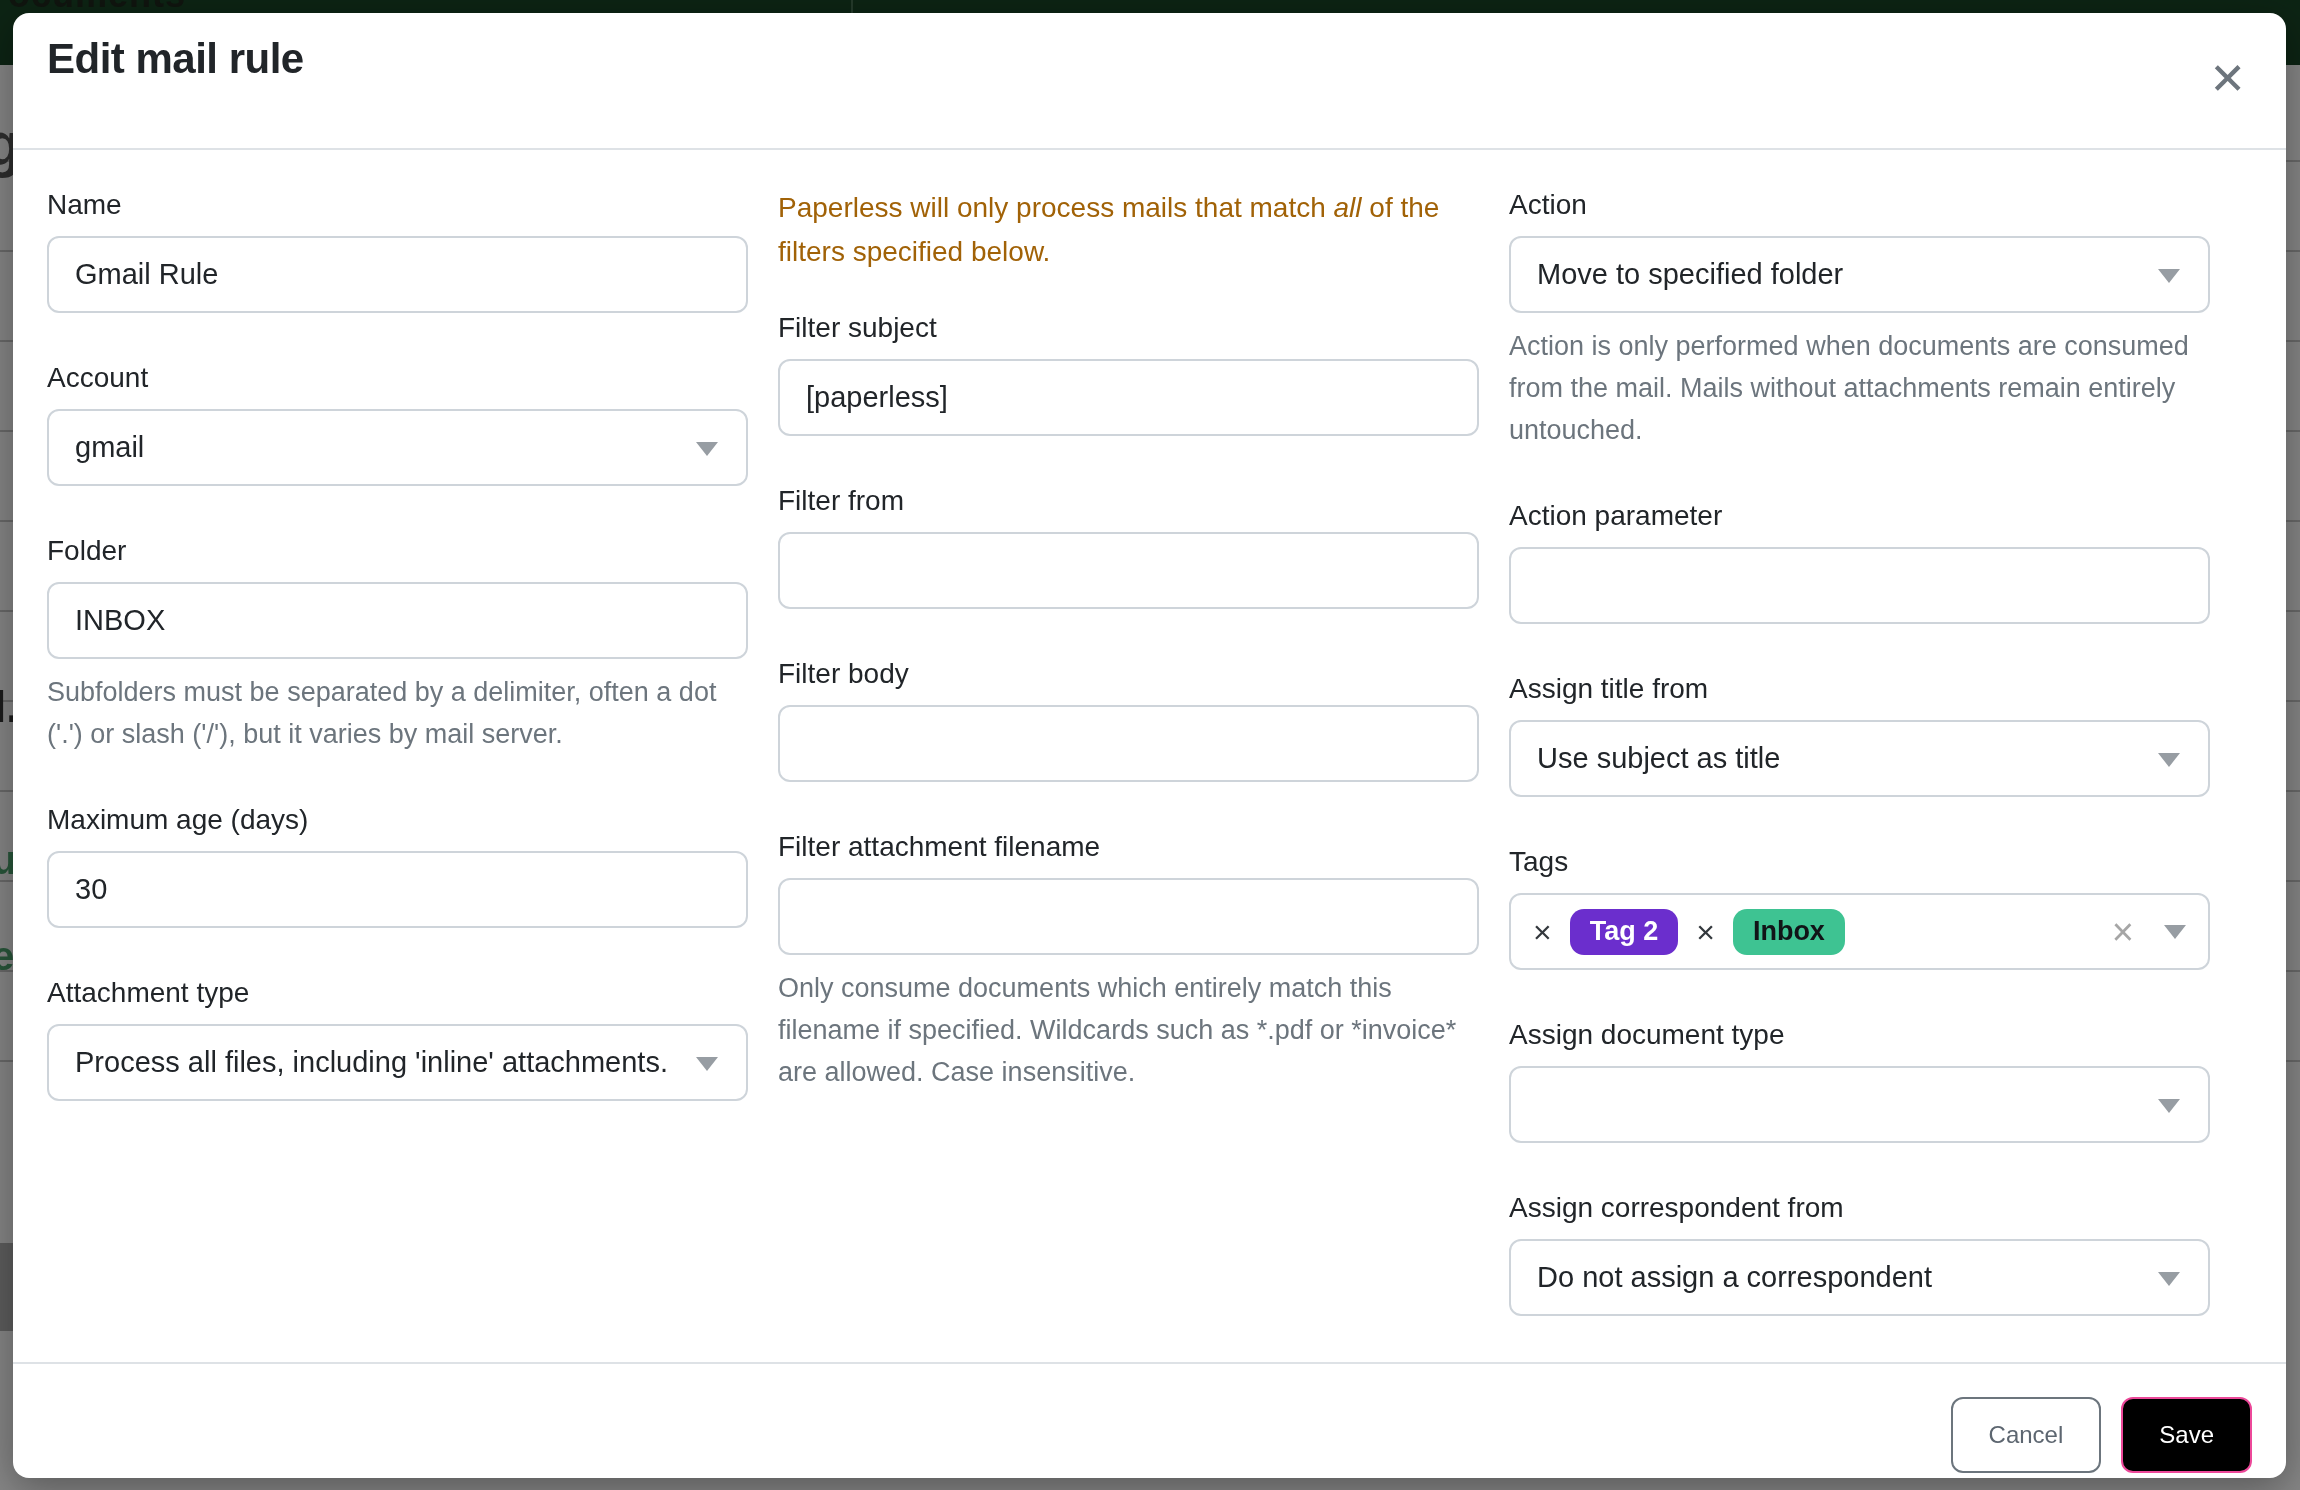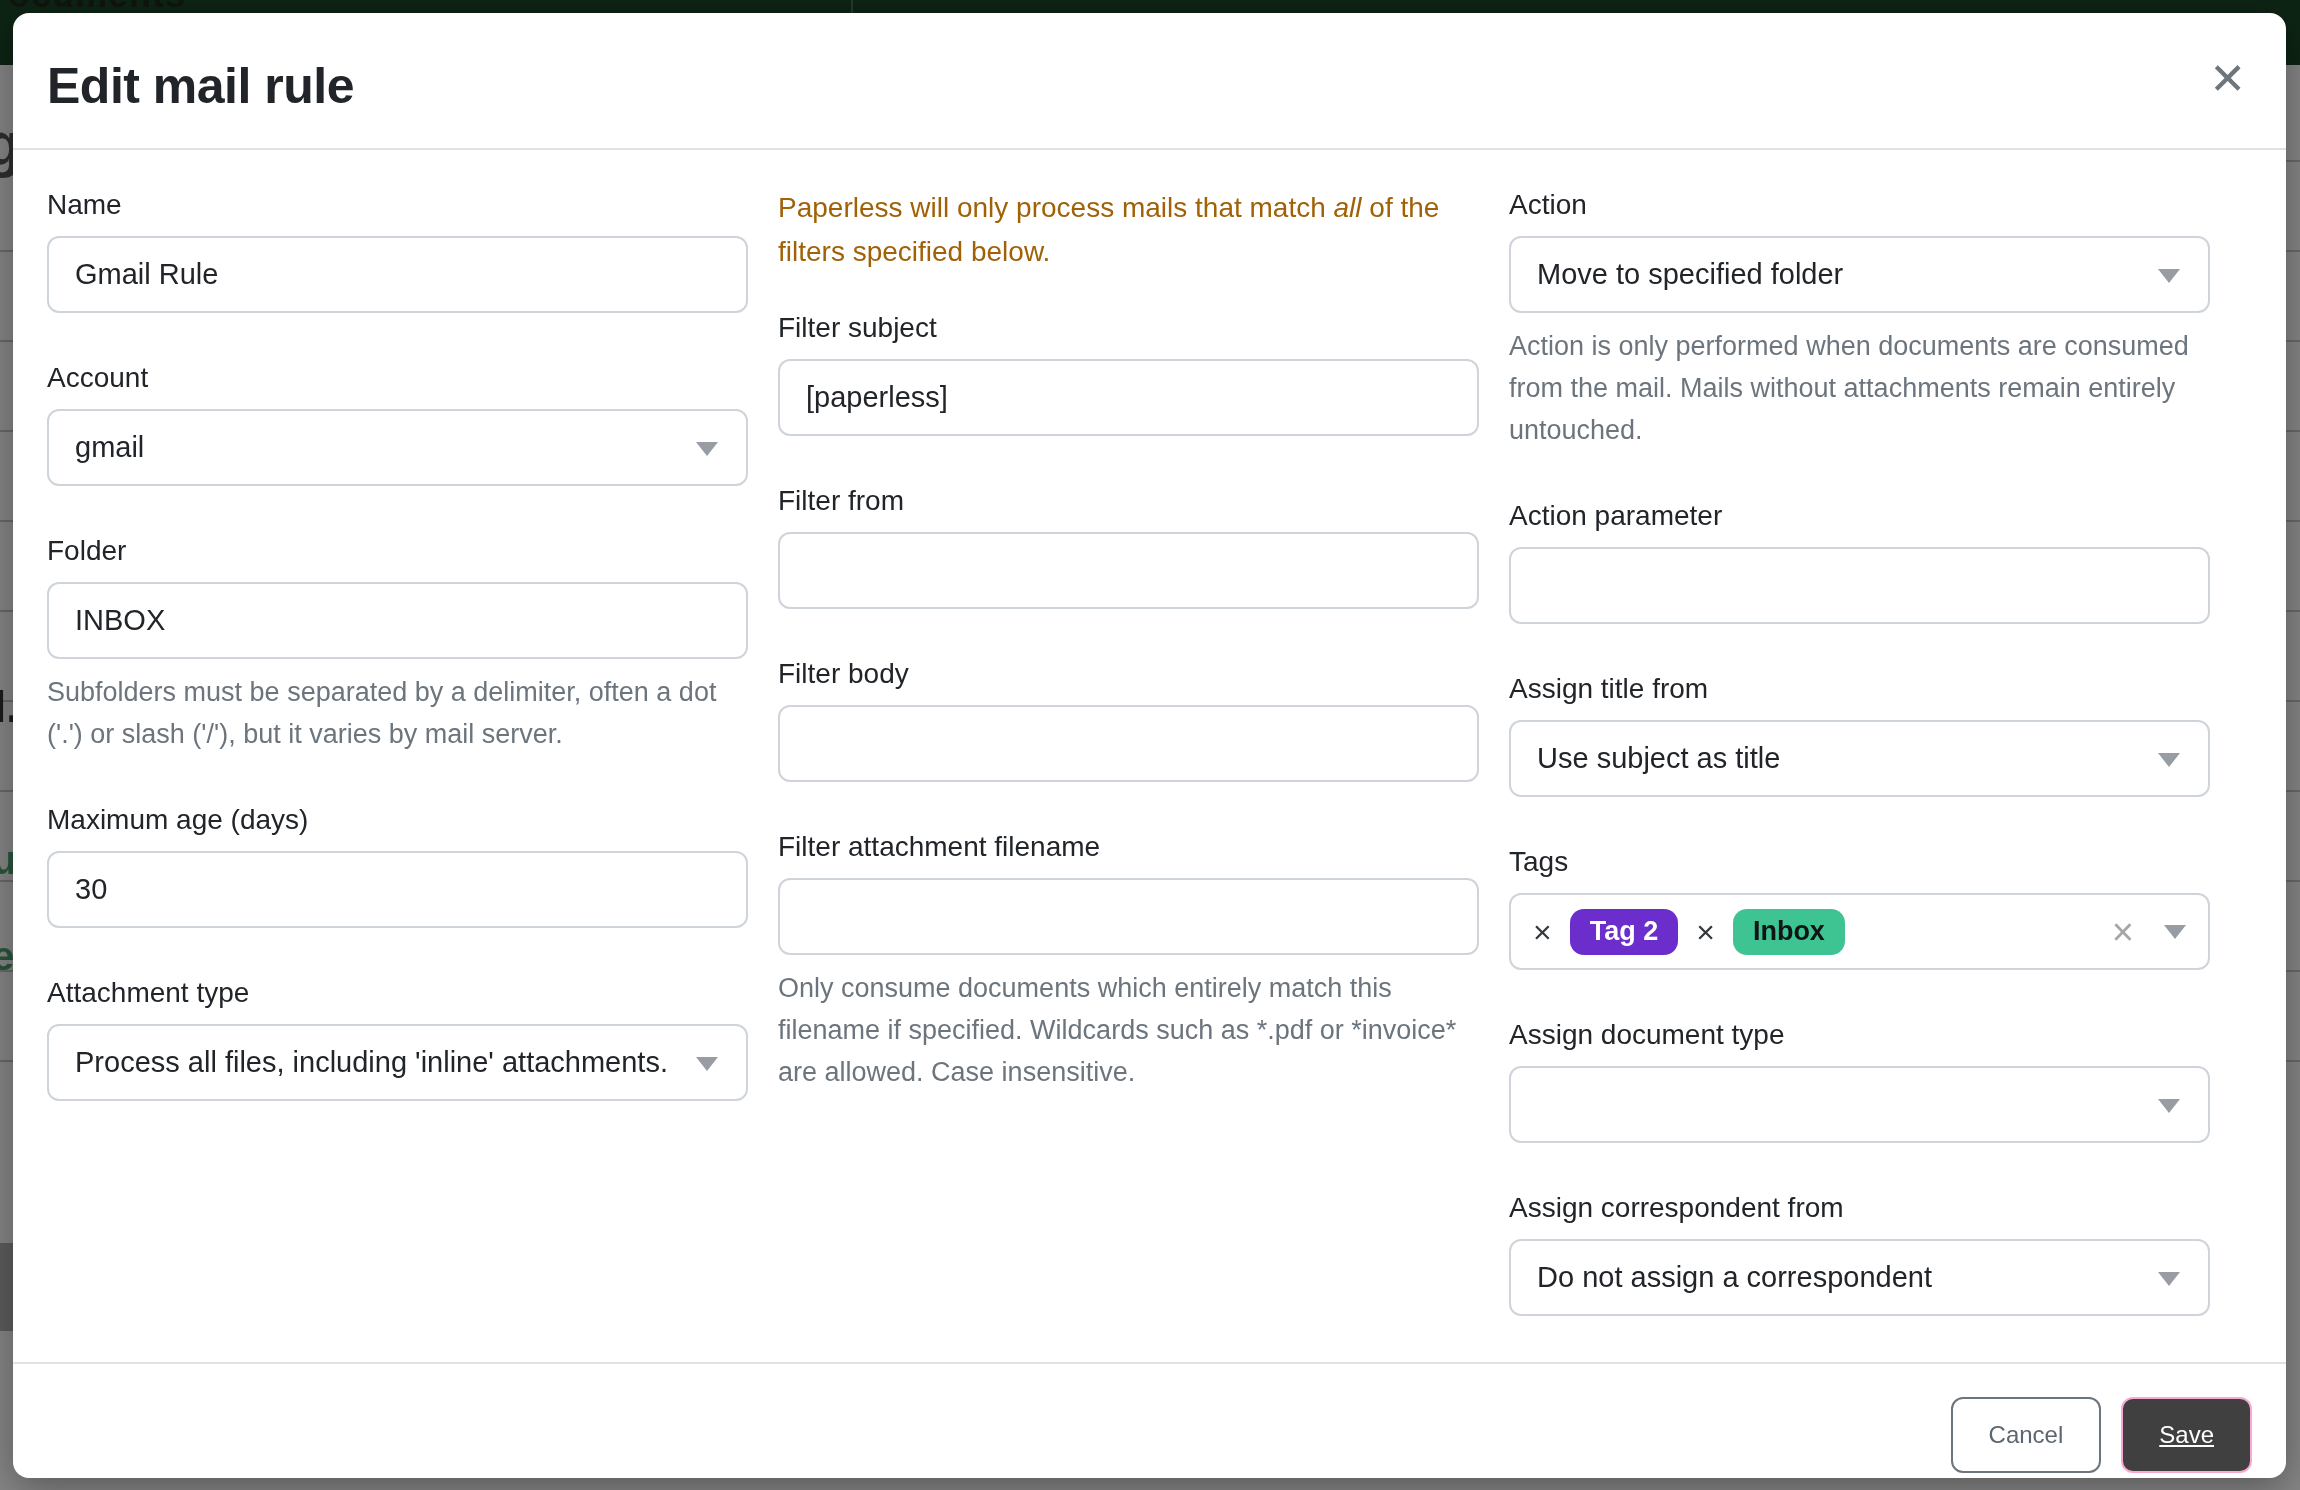--- a/index.html
+++ b/index.html
@@ -32,22 +32,22 @@
   .modal{
     position:absolute;left:13px;top:13px;width:2273px;height:1465px;
     background:#ffffff;border-radius:16px;display:flex;flex-direction:column;
     box-shadow:0 10px 40px rgba(0,0,0,.35);
   }
   .modal-header{
     position:relative;height:135px;flex:0 0 auto;
     border-bottom:2px solid #dee2e6;
   }
   .modal-title{
-    position:absolute;left:34px;top:44px;
-    font-size:50px;font-weight:700;color:#212529;letter-spacing:-.5px;text-align:right;
+    position:absolute;left:34px;top:22px;
+    font-size:42px;font-weight:700;color:#212529;letter-spacing:-.5px;text-align:right;
   }
   .close-btn{
     position:absolute;right:36px;top:40px;border:0;background:transparent;cursor:pointer;
     font-size:44px;line-height:1;color:#6d757d;padding:4px;font-family:inherit;
   }
   .modal-body{
     flex:1 1 auto;padding:36px 34px 0 34px;
     display:grid;grid-template-columns:701px 701px 701px;column-gap:30px;
   }
   .form-group{margin-bottom:46px;}
@@ -87,21 +87,21 @@
   
   .modal-footer{
     flex:0 0 auto;height:141px;border-top:2px solid #dee2e6;
     display:flex;align-items:center;justify-content:flex-end;gap:20px;padding:0 34px;
   }
   .btn{
     height:76px;border-radius:12px;font-size:24px;font-family:inherit;cursor:pointer;
     display:inline-flex;align-items:center;justify-content:center;
   }
   .btn-cancel{background:#fff;border:2px solid #6c757d;color:#5d6670;padding:0 36px;}
-  .btn-save{background:#404040;border:2px solid #f9a8d4;color:#fff;padding:0 36px;text-decoration:underline;}
+  .btn-save{background:#000000;border:2px solid #ec4899;color:#fff;padding:0 36px;}
 </style>
 </head>
 <body>
 
 <div>
   <div class="bg-rows"></div>
   <div class="bg-header">
     <span class="doc-frag">ocuments</span>
     <div class="vline"></div>
   </div>

